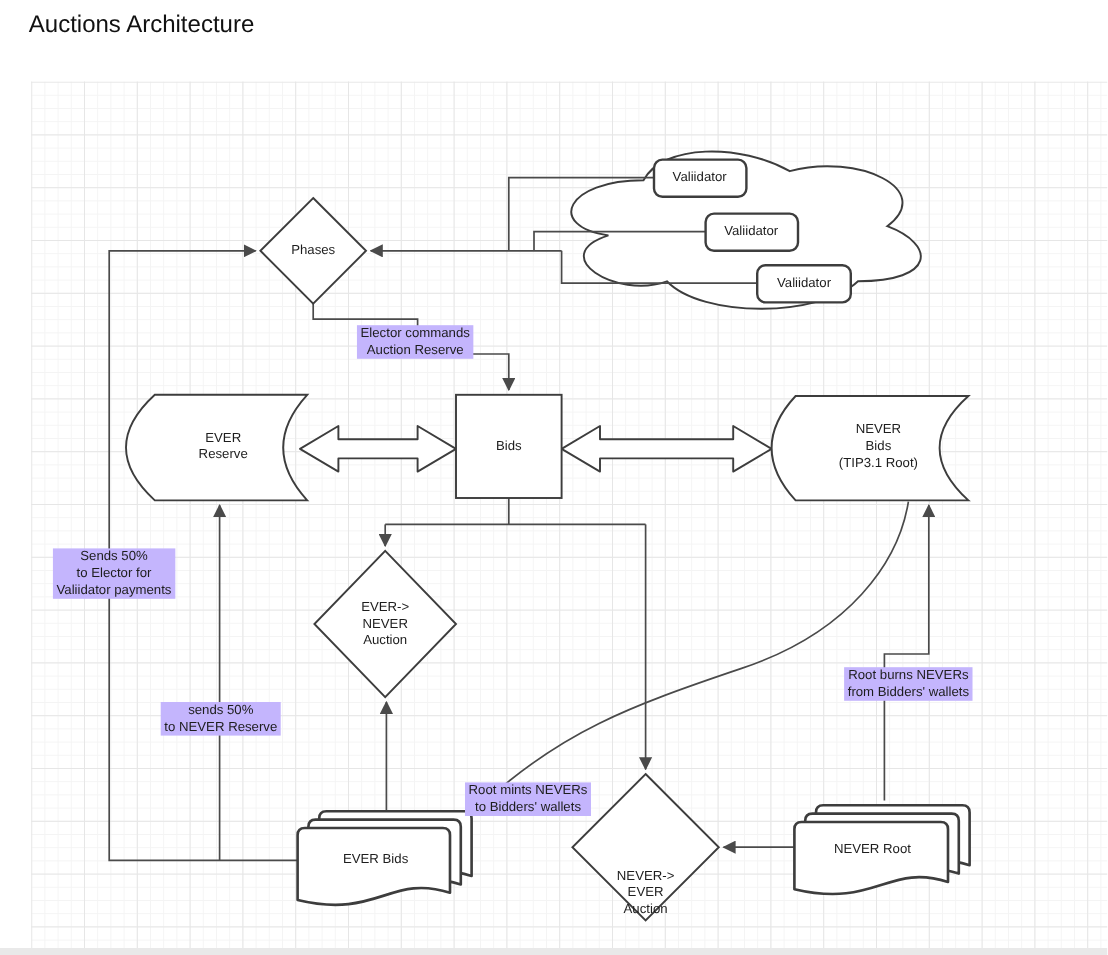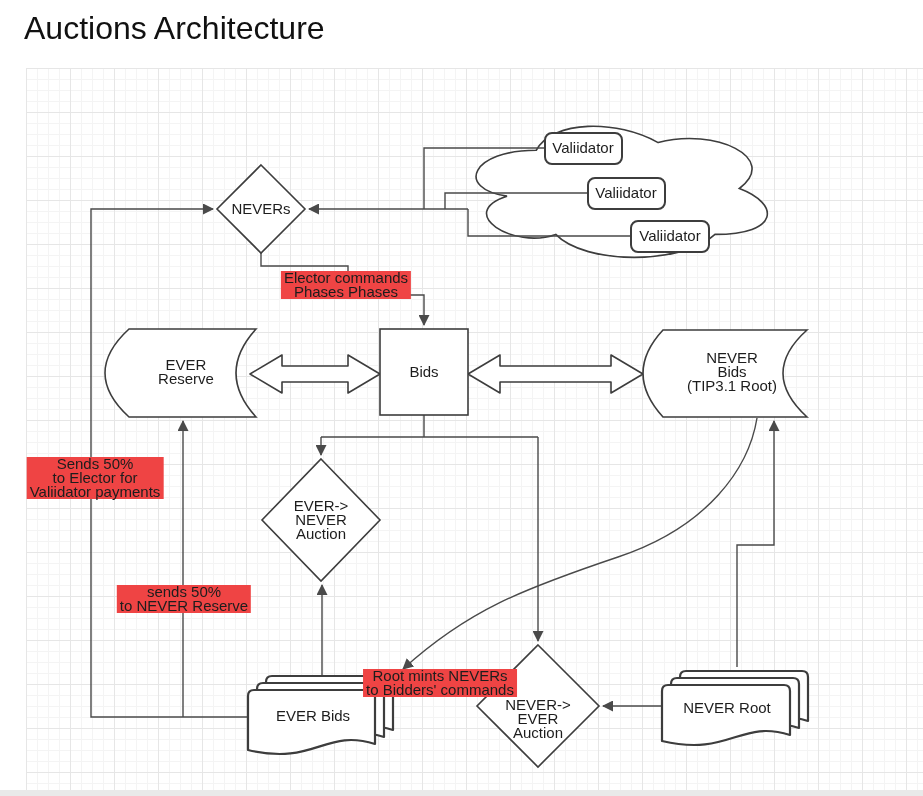--- a/index.html
+++ b/index.html
@@ -1,36 +1,36 @@
 <!DOCTYPE html>
 <html style="--shape-stroke: #3d3d3d; --edge-stroke: #4a4a4a; --text: #1d1d1d; --grid-minor: #f4f4f4; --grid-major: #e6e6e6; --background: #ffffff;"><head>
 <meta charset="utf-8">
 <style>
   html,body{margin:0;padding:0;background:#fff;}
   #app{position:relative;width:923px;height:796px;background:#fff;overflow:hidden;
        font-family:"Liberation Sans",sans-serif;}
-  .title{position:absolute;left:24px;top:10px;font-size:32px;font-weight:400;
+  .title{position:absolute;left:24px;top:10px;font-size:20px;font-weight:400;
          color:#111;letter-spacing:0;}
   #grid{position:absolute;left:26px;top:68px;right:0;bottom:0;
     background-image:
       linear-gradient(to right, var(--grid-major) 1px, transparent 1px),
       linear-gradient(to bottom, var(--grid-major) 1px, transparent 1px),
       linear-gradient(to right, var(--grid-minor) 1px, transparent 1px),
       linear-gradient(to bottom, var(--grid-minor) 1px, transparent 1px);
     background-size:44px 44px,44px 44px,11px 11px,11px 11px;}
   svg#diagram{position:absolute;left:0;top:0;}
   .shape{fill:#fff;stroke:var(--shape-stroke);stroke-width:1.6px;}
   .shape.bold{stroke-width:2px;}
   .doc{fill:#fff;stroke:var(--shape-stroke);stroke-width:2.2px;stroke-linejoin:round;}
   .edge{fill:none;stroke:var(--edge-stroke);stroke-width:1.4px;}
   .blockarrow{fill:#fff;stroke:var(--shape-stroke);stroke-width:1.6px;stroke-linejoin:round;}
   #arrowhead path{fill:var(--edge-stroke);}
-  .lbl{position:absolute;transform:translate(-50%,-50%);font-size:15px;line-height:14px;
+  .lbl{position:absolute;transform:translate(-50%,-50%);font-size:11px;line-height:14px;
        color:var(--text);text-align:center;white-space:nowrap;}
-  .lbl.bg{background:#ef4444;padding:0 3px;}
+  .lbl.bg{background:#c4b5fd;padding:0 3px;}
   #hscrollbar{position:absolute;left:0;bottom:0;width:100%;height:6px;background:#e9e9e9;}
 </style>
 </head>
 <body>
 
 <div id="app">
 
   <div class="title">Auctions Architecture</div>
 
   <div id="grid"></div>
@@ -91,57 +91,61 @@
     <g>
       <path class="doc" d="M680,677 Q680,671 686,671 L802,671 Q808,671 808,677 L808,721 C758,705 748,743 680,727 Z"></path>
       <path class="doc" d="M671,684 Q671,678 677,678 L793,678 Q799,678 799,684 L799,728 C749,712 739,750 671,734 Z"></path>
       <path class="doc" d="M662,691 Q662,685 668,685 L784,685 Q790,685 790,691 L790,735 C740,719 730,757 662,741 Z"></path>
     </g>
   </svg>
 
   <div class="lbl" style="left:583px;top:148px">Valiidator</div>
   <div class="lbl" style="left:626px;top:193px">Valiidator</div>
   <div class="lbl" style="left:670px;top:236px">Valiidator</div>
-  <div class="lbl" style="left:261px;top:209px">NEVERs</div>
+  <div class="lbl" style="left:261px;top:209px">Phases</div>
   <div class="lbl" style="left:424px;top:372px">Bids</div>
 
   <div class="lbl" style="left:186px;top:372px">
     <div>EVER</div>
     <div>Reserve</div>
   </div>
   <div class="lbl" style="left:732px;top:372px">
     <div>NEVER</div>
     <div>Bids</div>
     <div>(TIP3.1 Root)</div>
   </div>
   <div class="lbl" style="left:321px;top:520px">
     <div>EVER-&gt;</div>
     <div>NEVER</div>
     <div>Auction</div>
   </div>
-  <div class="lbl" style="left:538px;top:719px">
+  <div class="lbl" style="left:538px;top:744px">
     <div>NEVER-&gt;</div>
     <div>EVER</div>
     <div>Auction</div>
   </div>
   <div class="lbl" style="left:313px;top:716px">EVER Bids</div>
   <div class="lbl" style="left:727px;top:708px">NEVER Root</div>
 
   <div class="lbl bg" style="left:346px;top:285px">
     <div>Elector commands</div>
-    <div>Phases Phases</div>
+    <div>Auction Reserve</div>
   </div>
   <div class="lbl bg" style="left:95px;top:478px">
     <div>Sends 50%</div>
     <div>to Elector for</div>
     <div>Valiidator payments</div>
   </div>
   <div class="lbl bg" style="left:184px;top:599px">
     <div>sends 50%</div>
     <div>to NEVER Reserve</div>
   </div>
-  <div class="lbl bg" style="left:440px;top:683px">
+  <div class="lbl bg" style="left:440px;top:666px">
     <div>Root mints NEVERs</div>
-    <div>to Bidders' commands</div>
+    <div>to Bidders' wallets</div>
+  </div>
+  <div class="lbl bg" style="left:757px;top:570px">
+    <div>Root burns NEVERs</div>
+    <div>from Bidders' wallets</div>
   </div>
 
   <div id="hscrollbar"></div>
 </div>
 
 </body></html>

